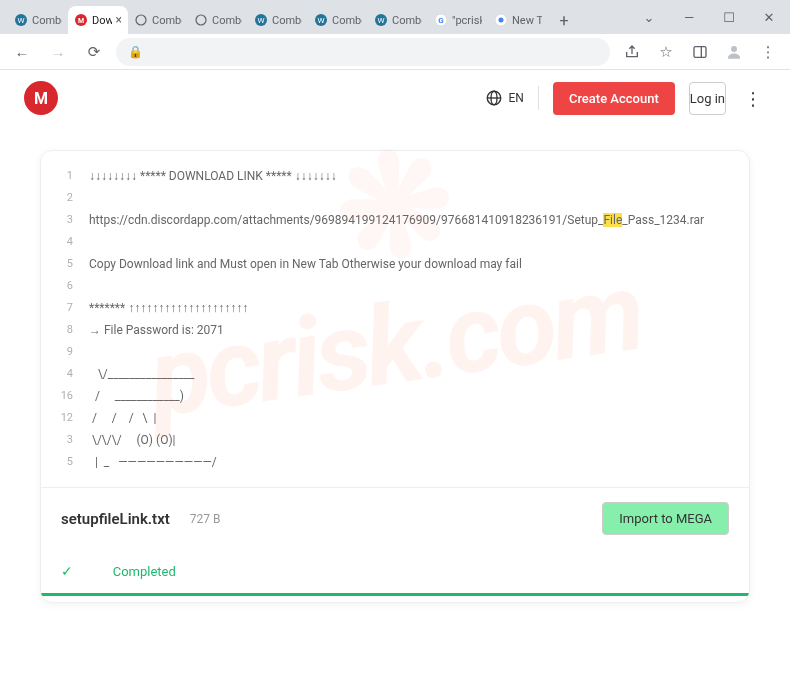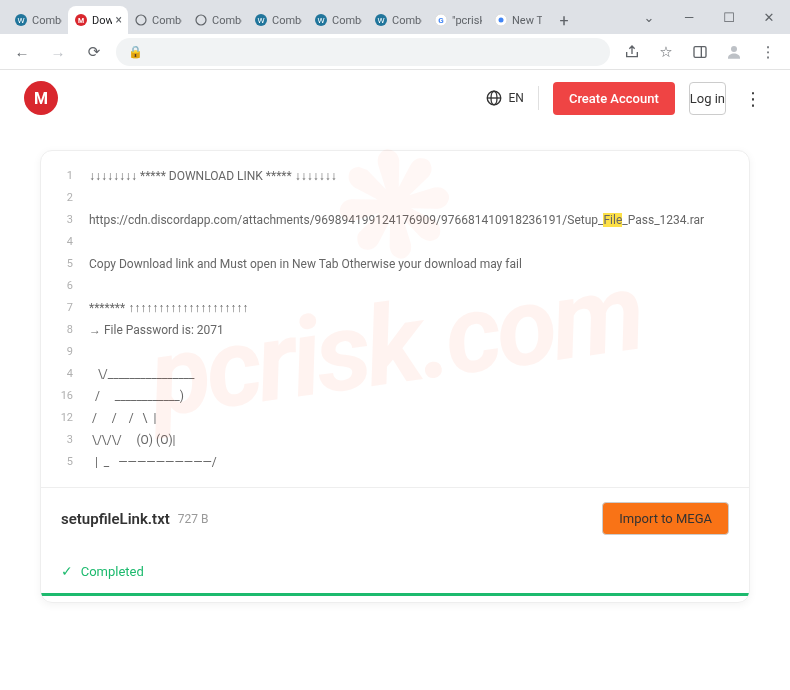--- a/index.html
+++ b/index.html
@@ -33,28 +33,28 @@
 .kebab { font-size: 18px; color: #333; cursor: pointer; padding: 0 4px; }
 
 .content-area { padding: 24px 40px 0 40px; }
 .file-card { border: 1px solid #eee; border-radius: 12px; box-shadow: 0 2px 8px rgba(0,0,0,0.05); overflow: hidden; }
 .code-block { padding: 14px 0; font-family: "Consolas", "Courier New", monospace; font-size: 12px; color: #666; max-height: 340px; overflow: hidden; }
 .code-line { display: flex; min-height: 22px; align-items: flex-start; }
 .ln { width: 48px; text-align: right; padding-right: 16px; color: #b0b0b0; flex-shrink: 0; user-select: none; font-size: 11px; line-height: 22px; }
 .lc { flex: 1; white-space: pre-wrap; word-break: break-all; line-height: 22px; padding-right: 16px; }
 .hl { background: #fde047; }
 
-.file-meta { display: flex; align-items: center; padding: 14px 20px; border-top: 1px solid #eee; gap: 8px; }
+.file-meta { display: flex; align-items: center; padding: 14px 20px; border-top: 1px solid #eee; gap: 20px; }
 .file-name { font-size: 15px; font-weight: 600; color: #333; }
 .file-size { font-size: 12px; color: #999; }
-.import-btn { background: #f97316; border: 1px solid #ccc; padding: 8px 16px; border-radius: 4px; font-size: 13px; cursor: pointer; color: #333; }
+.import-btn { background: #86efac; border: 1px solid #ccc; padding: 8px 16px; border-radius: 4px; font-size: 13px; cursor: pointer; color: #333; }
 
 .status-row { display: flex; align-items: center; padding: 14px 20px; gap: 8px; }
 .check { color: #1dba6e; font-size: 14px; }
-.status-text { color: #1dba6e; font-size: 13px; }
+.status-text { color: #1dba6e; font-size: 13px; margin-left: 32px; }
 .progress { height: 3px; background: #1dba6e; margin: 0 0 6px 0; }
 
 .watermark { position: absolute; top: 50%; left: 50%; transform: translate(-50%, -50%) rotate(-8deg); font-size: 110px; font-weight: 700; color: rgba(255,100,60,0.08); font-style: italic; pointer-events: none; letter-spacing: -4px; white-space: nowrap; }
 .watermark2 { position: absolute; top: 30%; left: 50%; transform: translate(-50%, -50%) rotate(-8deg); font-size: 140px; font-weight: 700; color: rgba(255,100,60,0.05); pointer-events: none; }
 
 svg { display: block; }
 </style>
 </head>
 <body>
 

